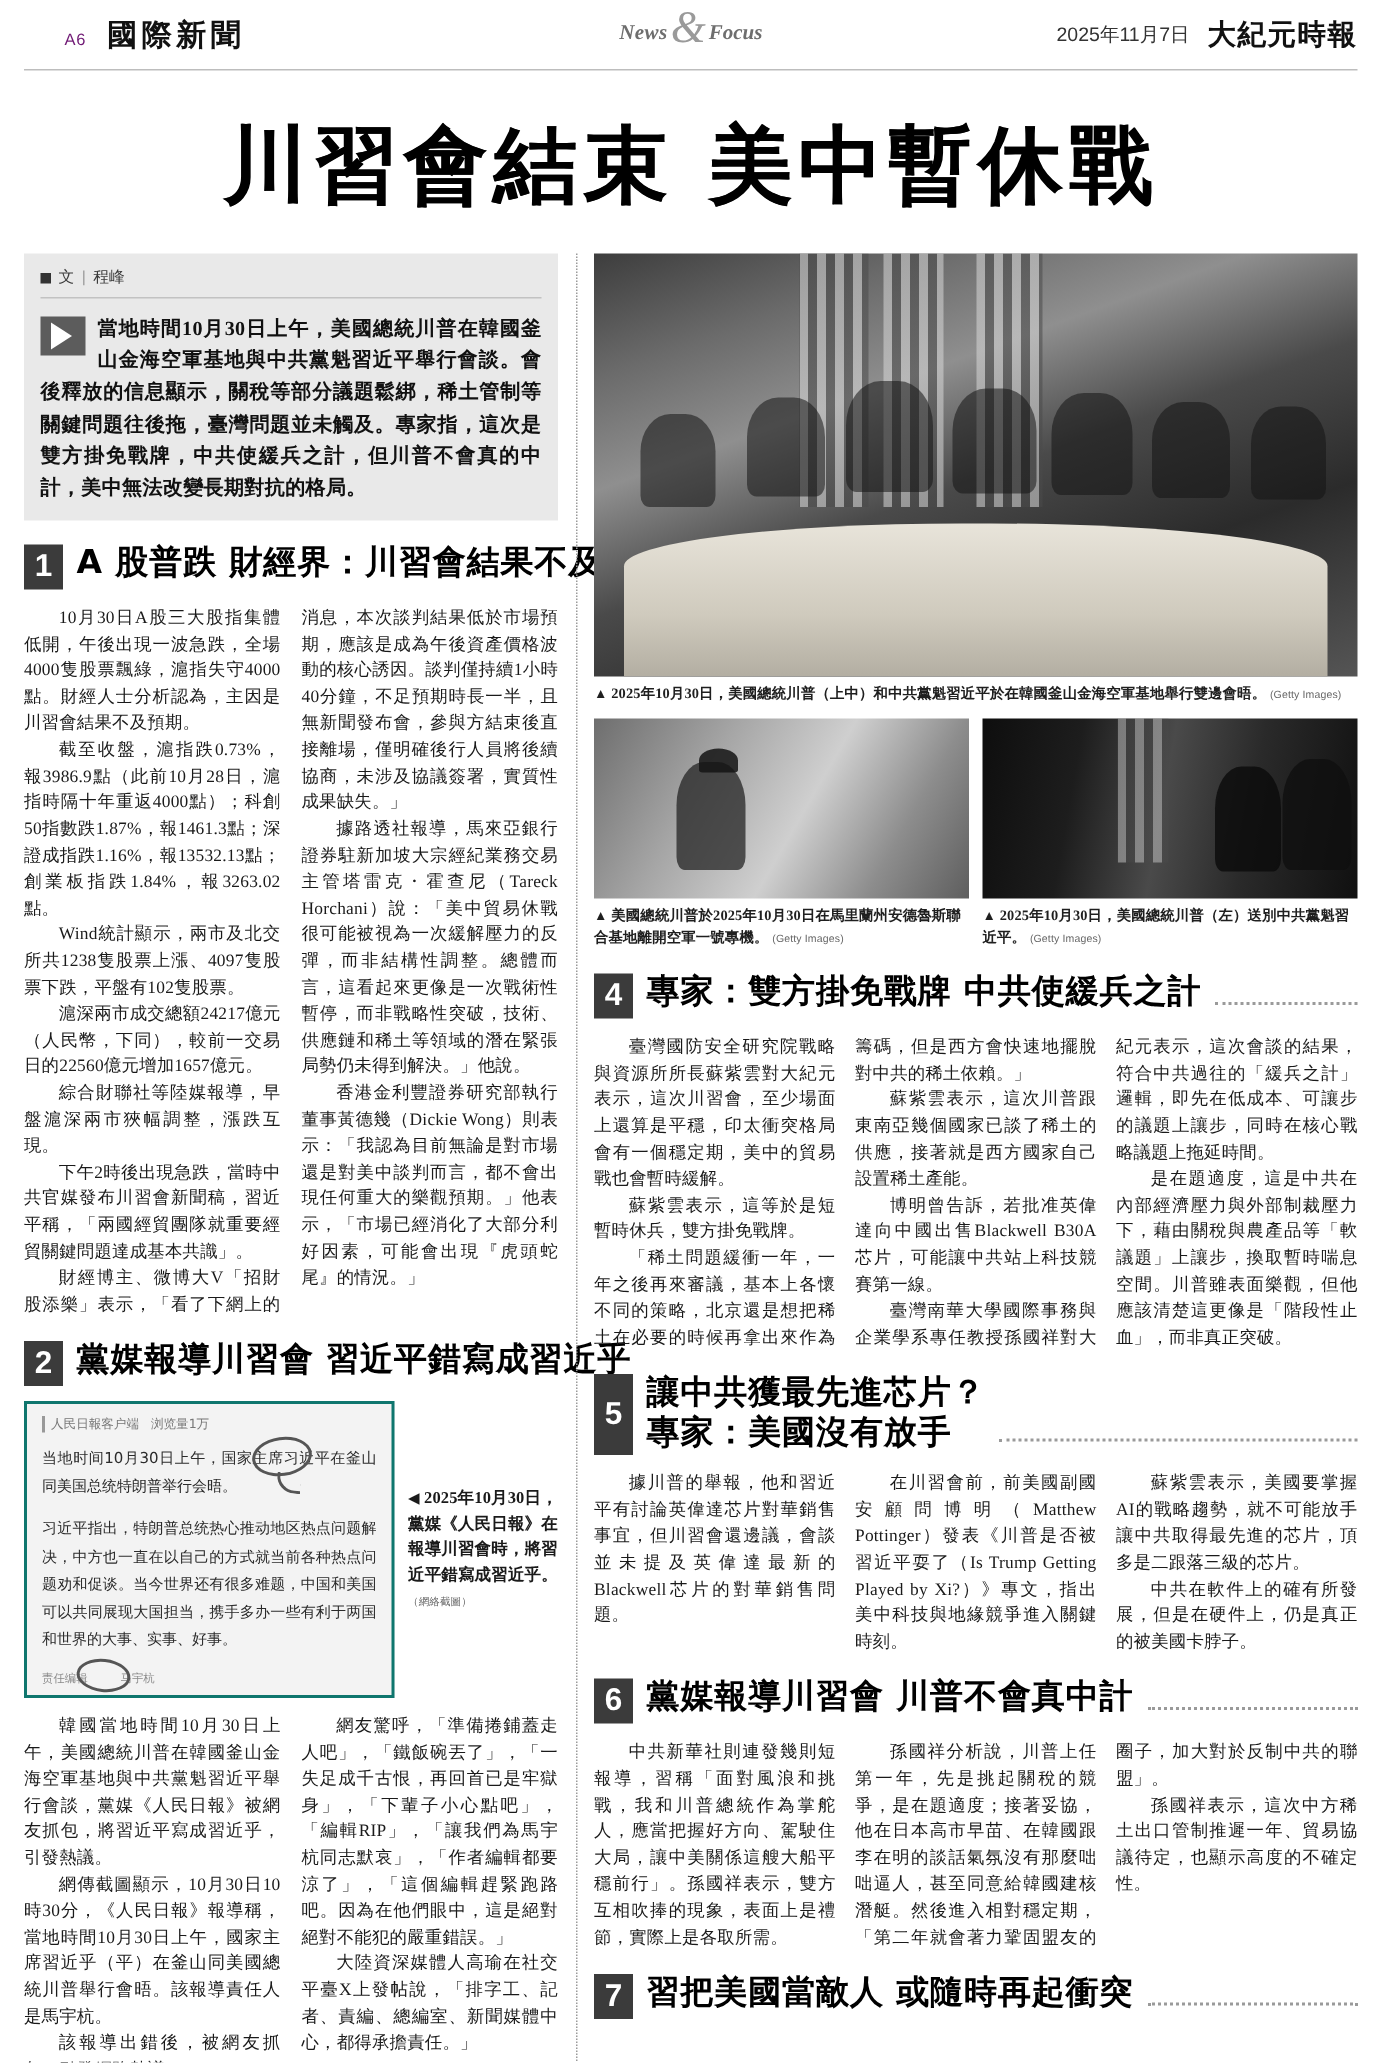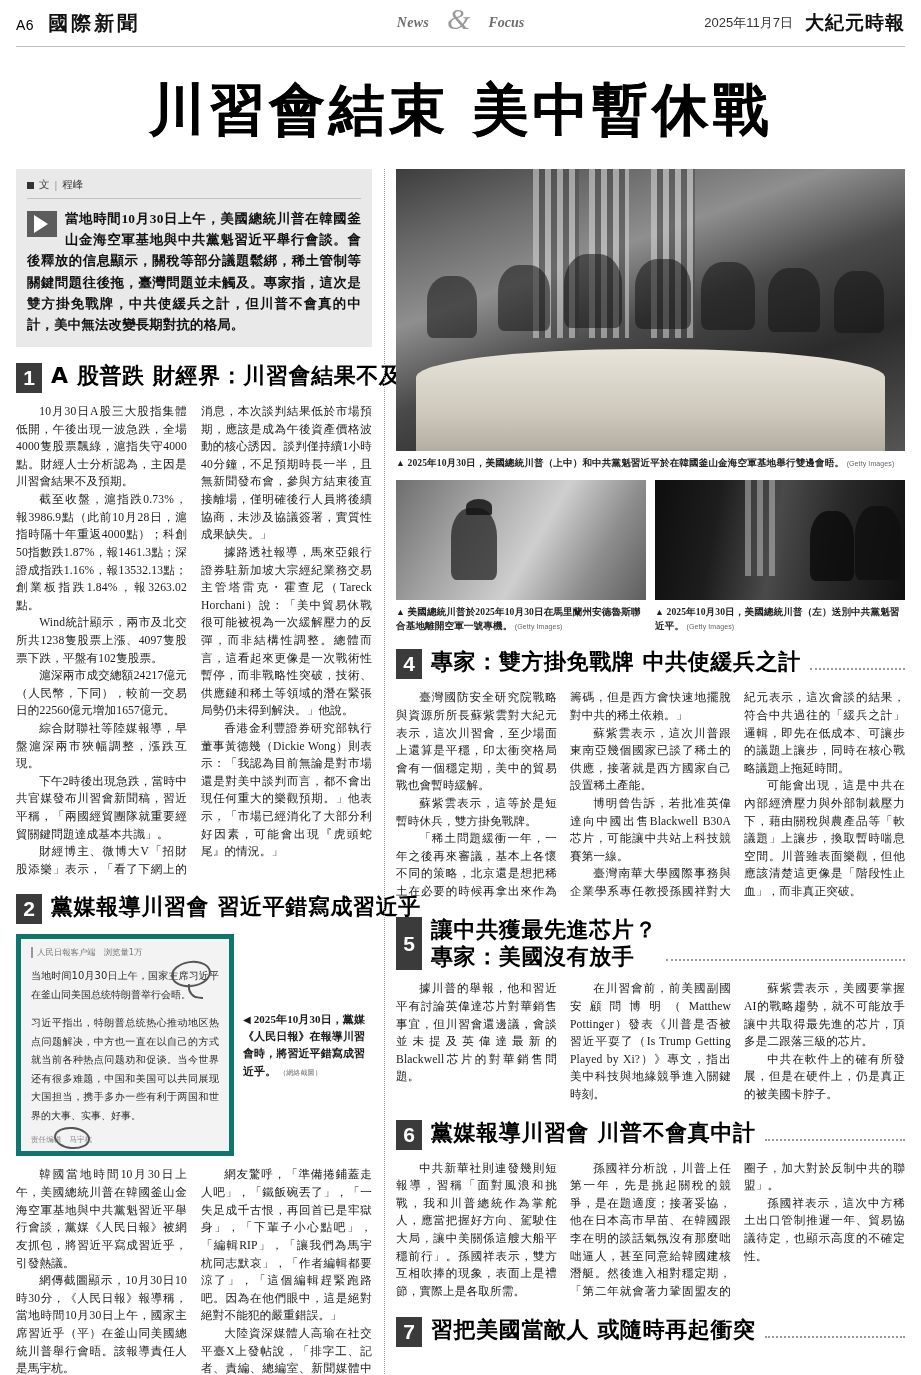--- a/index.html
+++ b/index.html
@@ -18,38 +18,39 @@
   
   .masthead {
     position: relative;
     height: 46px;
     margin: 0 16px;
     display: flex;
     align-items: center;
   }
   .mh-left { display: flex; align-items: baseline; gap: 14px; }
   .mh-page {
-    font-size: 14px; letter-spacing: .5px; color: #000000;
+    font-size: 11px; letter-spacing: .5px; color: #701a75;
     font-family: "Liberation Sans", sans-serif;
+    margin-left: 27px;
   }
   .mh-section {
     font-size: 20px; font-weight: 700; letter-spacing: 3px; color: #111;
   }
   .mh-center {
     position: absolute; left: 50%; transform: translateX(-50%);
     text-align: center; line-height: 1;
     color: #6e6e6e;
   }
   .mh-c1 { font-size: 14px; font-style: italic; font-weight: 700; letter-spacing: .3px; }
   .mh-amp {
     font-size: 30px; font-family: "Liberation Serif", serif; font-style: italic;
     color: #9a9a9a; position: relative; top: -4px;
   }
   .mh-c2 { font-size: 14px; font-style: italic; font-weight: 700; }
-  .mh-center-row { display: flex; align-items: center; gap: 18px; }
+  .mh-center-row { display: flex; align-items: center; gap: 2px; }
   .mh-right {
     margin-left: auto; display: flex; align-items: center; gap: 12px;
   }
   .mh-date { font-size: 13px; color: #333; font-family: "Liberation Sans", sans-serif; }
   .mh-logo {
     font-size: 19px; font-weight: 700; letter-spacing: 1px; color: #111;
     font-family: "DejaVu Serif", serif;
   }
   .mh-rule {
     margin: 0 16px; height: 1px; background: #bdbdbd;
@@ -149,41 +150,41 @@
     text-align: justify;
     text-indent: 2em;
     letter-spacing: .15px;
     color: #1a1a1a;
   }
 
   
   .shot-wrap { display: flex; gap: 9px; margin: 4px 0 10px; }
   .shot {
     background: #f3f3f3;
-    border: 5px solid #0f766e;
+    border: 2px solid #0f766e;
     padding: 8px 10px 6px;
-    width: 218px; flex: none;
+    width: 247px; flex: none;
     position: relative;
   }
   .shot-top {
     font-size: 8.4px; color: #777; margin-bottom: 9px;
     font-family: "DejaVu Sans", sans-serif;
     display: flex; gap: 8px;
   }
   .shot-bar { border-left: 2px solid #999; padding-left: 4px; }
   .shot-p {
     font-size: 10px; line-height: 1.85; color: #2b2b2b;
     font-family: "DejaVu Sans", sans-serif;
     margin: 0 0 10px;
     text-align: justify;
   }
   .shot-foot {
     font-size: 7.6px; color: #8a8a8a;
     font-family: "DejaVu Sans", sans-serif;
-    display: flex; gap: 8px; margin-top: 2px; align-items: center;
+    display: flex; gap: 22px; margin-top: 2px; align-items: center;
   }
   .circ1 {
     position: absolute; left: 150px; top: 22px;
     width: 40px; height: 26px;
     border: 2px solid #555; border-radius: 50%;
     transform: rotate(-8deg);
   }
   .circ1::after {
     content: ""; position: absolute; left: 12px; top: 22px;
     width: 14px; height: 12px;
@@ -386,21 +387,21 @@
       <div class="sec-title">專家：雙方掛免戰牌 中共使緩兵之計</div>
       <div class="sec-dots"></div>
     </div>
     <div class="bodytext cols3">
       <p>臺灣國防安全研究院戰略與資源所所長蘇紫雲對大紀元表示，這次川習會，至少場面上還算是平穩，印太衝突格局會有一個穩定期，美中的貿易戰也會暫時緩解。</p>
       <p>蘇紫雲表示，這等於是短暫時休兵，雙方掛免戰牌。</p>
       <p>「稀土問題緩衝一年，一年之後再來審議，基本上各懷不同的策略，北京還是想把稀土在必要的時候再拿出來作為籌碼，但是西方會快速地擺脫對中共的稀土依賴。」</p>
       <p>蘇紫雲表示，這次川普跟東南亞幾個國家已談了稀土的供應，接著就是西方國家自己設置稀土產能。</p>
       <p>博明曾告訴，若批准英偉達向中國出售Blackwell B30A芯片，可能讓中共站上科技競賽第一線。</p>
       <p>臺灣南華大學國際事務與企業學系專任教授孫國祥對大紀元表示，這次會談的結果，符合中共過往的「緩兵之計」邏輯，即先在低成本、可讓步的議題上讓步，同時在核心戰略議題上拖延時間。</p>
-      <p>可能會出現，這是中共在內部經濟壓力與外部制裁壓力下，藉由關稅與農產品等「軟議題」上讓步，換取暫時喘息空間。川普雖表面樂觀，但他應該清楚這更像是「階段性止血」，而非真正突破。</p>
+      <p>是在題適度，這是中共在內部經濟壓力與外部制裁壓力下，藉由關稅與農產品等「軟議題」上讓步，換取暫時喘息空間。川普雖表面樂觀，但他應該清楚這更像是「階段性止血」，而非真正突破。</p>
     </div>
 
     <div class="sec-head">
       <div class="sec-num">5</div>
       <div class="sec-title">
         <div>讓中共獲最先進芯片？</div>
         <div>專家：美國沒有放手</div>
       </div>
       <div class="sec-dots"></div>
     </div>

